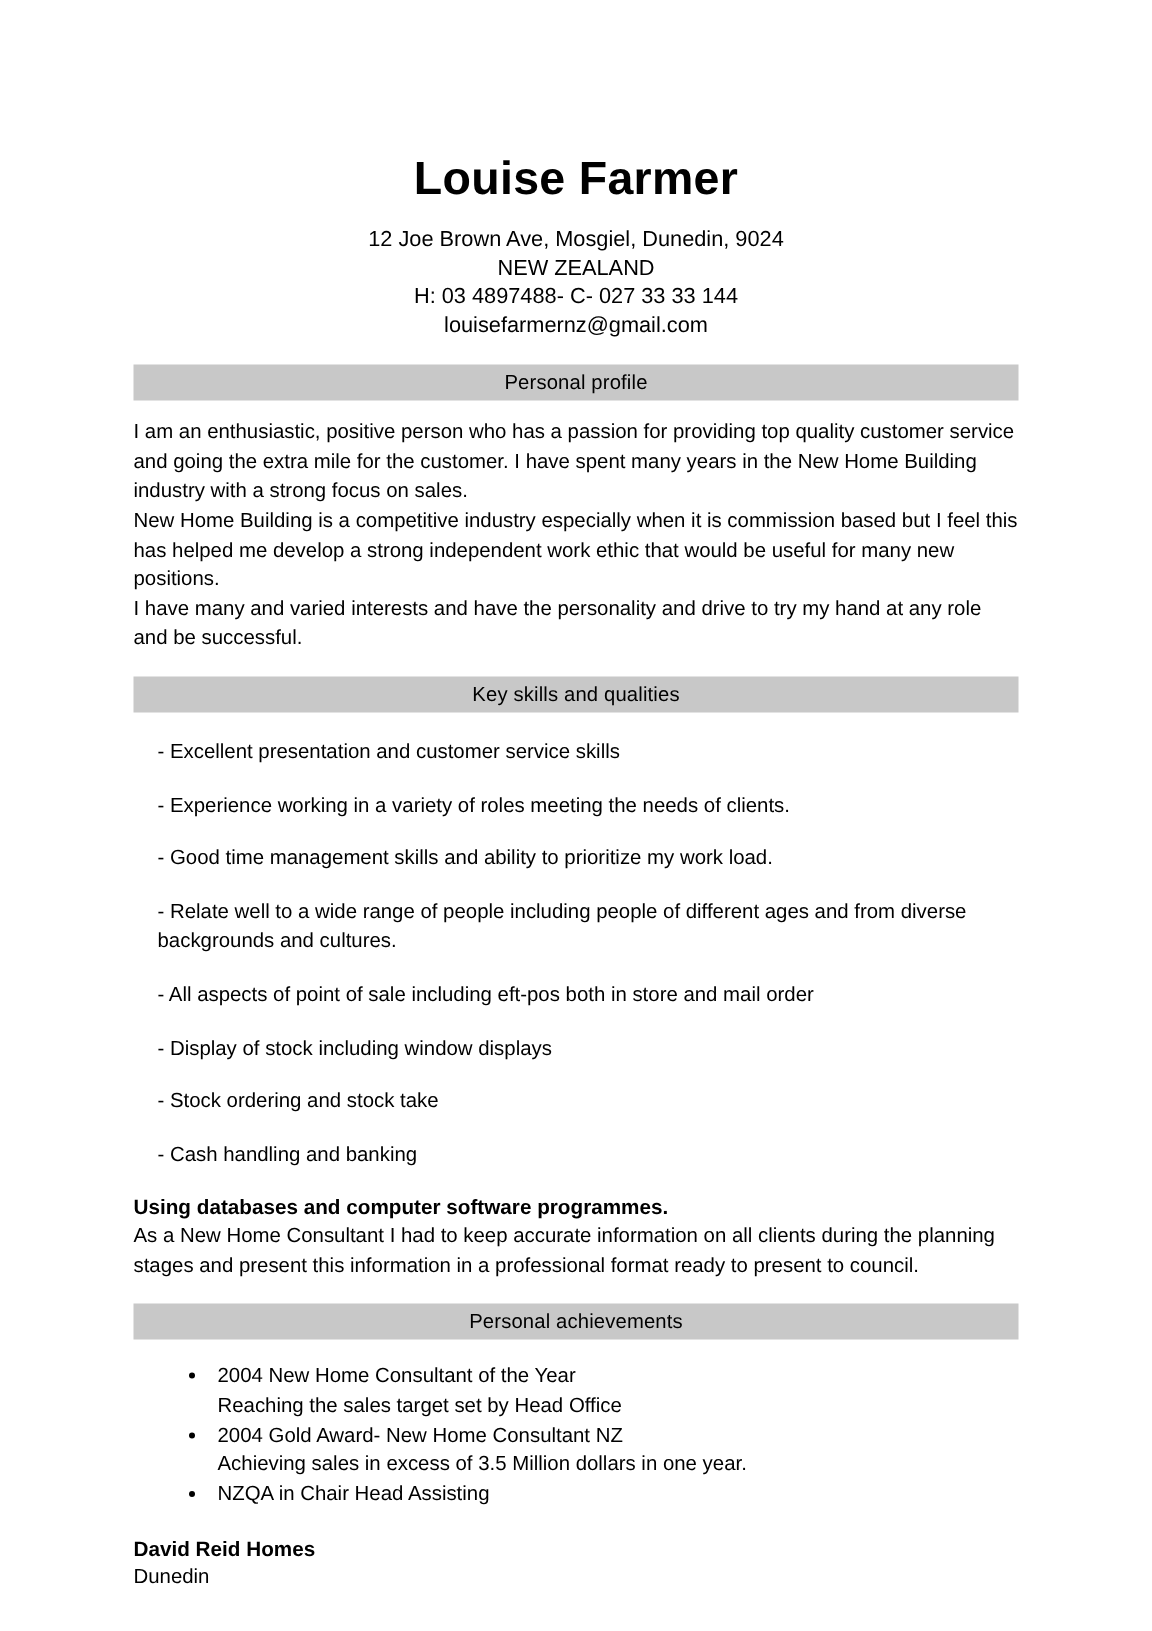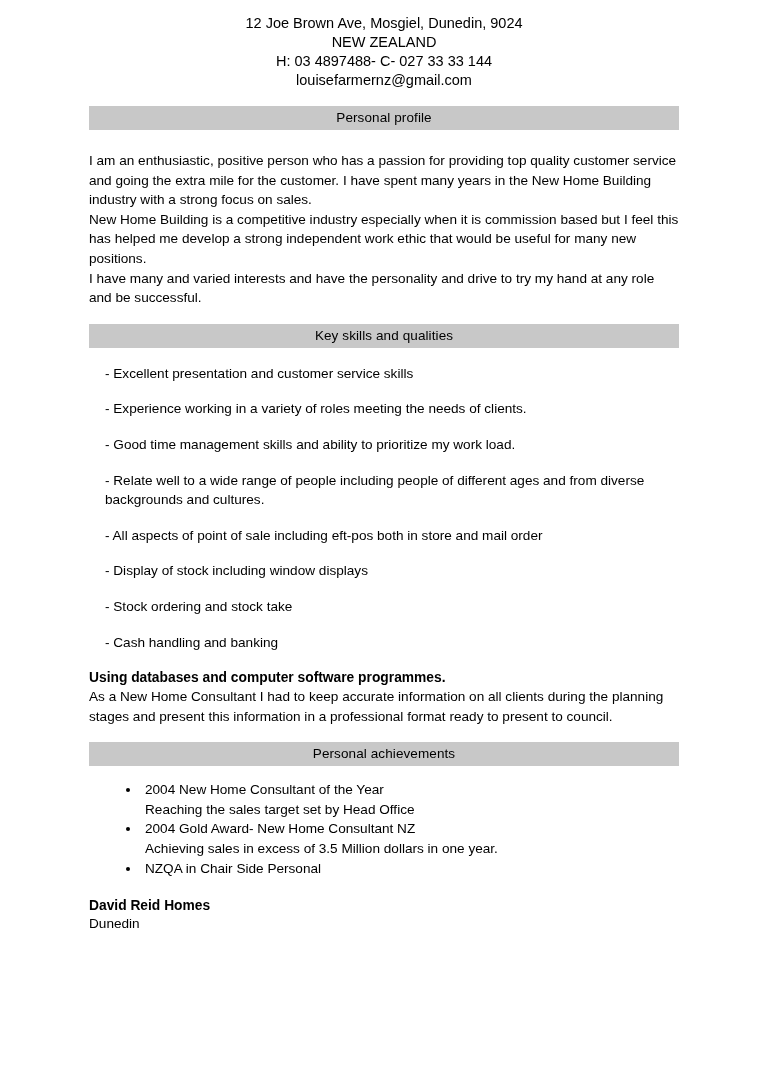--- a/index.html
+++ b/index.html
@@ -45,21 +45,21 @@
     text-align: center;
     font-size: 13.5px;
     font-weight: normal;
     padding: 4px 0 5px 0;
     margin-top: 16px;
     letter-spacing: 0.1px;
   }
   .body-text {
     font-size: 13.6px;
     line-height: 19.6px;
-    margin-top: 21px;
+    margin-top: 11px;
     text-align: left;
   }
   .body-text p {
     margin: 0;
   }
   .list {
     font-size: 13.6px;
     line-height: 19.6px;
     margin-top: 14px;
   }
@@ -98,20 +98,21 @@
     font-size: 13.6px;
     line-height: 19.6px;
     margin-top: 1px;
   }
 </style>
 </head>
 <body>
 
 <div class="page">
 
+  <h1 class="name">Louise Farmer</h1>
 
   <div class="contact">
     <div>12 Joe Brown Ave, Mosgiel, Dunedin, 9024</div>
     <div>NEW ZEALAND</div>
     <div>H: 03 4897488- C- 027 33 33 144</div>
     <div>louisefarmernz@gmail.com</div>
   </div>
 
   <div class="section-bar">Personal profile</div>
   <div class="body-text">
@@ -139,20 +140,20 @@
   <ul class="achievements">
     <li>
       <span>2004 New Home Consultant of the Year</span>
       <span class="sub-line">Reaching the sales target set by Head Office</span>
     </li>
     <li>
       <span>2004 Gold Award- New Home Consultant NZ</span>
       <span class="sub-line">Achieving sales in excess of 3.5 Million dollars in one year.</span>
     </li>
     <li>
-      <span>NZQA in Chair Side Personal</span>
+      <span>NZQA in Chair Head Assisting</span>
     </li>
   </ul>
 
   <div class="employer">David Reid Homes</div>
   <div class="employer-city">Dunedin</div>
 
 </div>
 
 </body></html>

